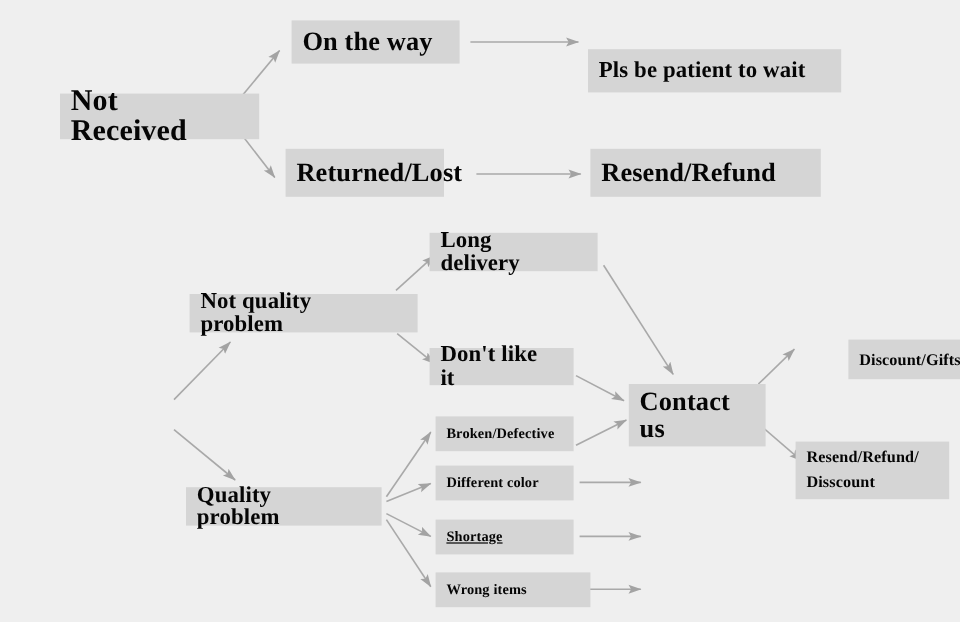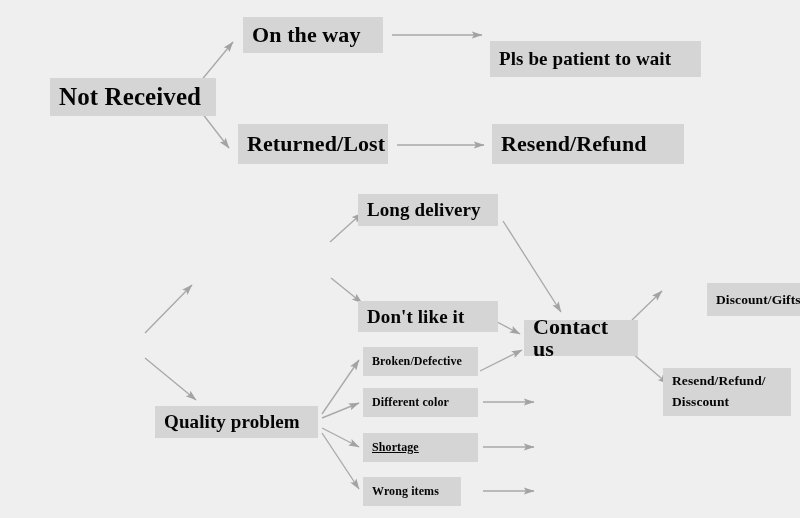--- a/index.html
+++ b/index.html
@@ -34,21 +34,21 @@
     align-items: center;
     box-sizing: border-box;
     font-family: "Liberation Serif", "DejaVu Serif", serif;
     font-weight: 700;
     letter-spacing: 0.1px;
     white-space: pre-line;
     line-height: 1.02;
   }
   .node.pad {
     padding-left: 9px;
-    padding-right: 6px;
+    padding-right: 19px;
   }
   
   .t-root    { font-size: 25px; margin-left: 28px; }
   .t-big     { font-size: 22px; }
   .t-mid     { font-size: 19px; }
   .t-small   { font-size: 12px; }
   .t-tiny    { font-size: 13.5px; }
   .two-line  { line-height: 1.55; display: block; padding-top: 3px; }
 </style>
 </head>
@@ -98,40 +98,41 @@
       <line x1="632" y1="353" x2="668" y2="384"></line>
     </g>
   </svg>
 
   <div class="node pad t-root" style="left:22px; top:78px; width:166px; height:38px;">Not Received</div>
 
   <div class="node pad t-big" style="left:243px; top:17px; width:140px; height:36px;">On the way</div>
 
   <div class="node pad t-mid" style="left:490px; top:17px; width:211px; height:36px;margin-top:24px;">Pls be patient to wait</div>
 
-  <div class="node pad t-big" style="left:238px; top:124px; width:150px; height:40px;">Returned/Lost</div>
+  <div class="node pad t-big" style="left:238px; top:124px; width:132px; height:40px;">Returned/Lost</div>
 
   <div class="node pad t-big" style="left:492px; top:124px; width:192px; height:40px;">Resend/Refund</div>
 
 
+  <div class="node pad t-mid" style="left:158px; top:245px; width:190px; height:32px;">Not quality problem</div>
 
   <div class="node pad t-mid" style="left:358px; top:194px; width:140px; height:32px;">Long delivery</div>
 
-  <div class="node pad t-mid" style="left:358px; top:301px; width:140px; height:31px;">Don't like it</div>
+  <div class="node pad t-mid" style="left:358px; top:290px; width:120px; height:31px;">Don't like it</div>
 
   <div class="node pad t-mid" style="left:155px; top:406px; width:163px; height:32px;">Quality problem</div>
 
   <div class="node pad t-small" style="left:363px; top:347px; width:115px; height:29px;">Broken/Defective</div>
 
   <div class="node pad t-small" style="left:363px; top:388px; width:115px; height:29px;">Different color</div>
 
   <div class="node pad t-small" style="left:363px; top:433px; width:115px; height:29px;text-decoration:underline;">Shortage</div>
 
-  <div class="node pad t-small" style="left:363px; top:477px; width:98px; height:29px;">Wrong items</div>
+  <div class="node pad t-small" style="left:363px; top:477px; width:129px; height:29px;">Wrong items</div>
 
-  <div class="node pad t-big" style="left:524px; top:320px; width:114px; height:36px;">Contact us</div>
+  <div class="node pad t-big" style="left:524px; top:320px; width:114px; height:52px;">Contact us</div>
 
   <div class="node pad t-tiny" style="left:663px; top:283px; width:108px; height:33px;margin-left:44px;">Discount/Gifts</div>
 
   <div class="node pad t-tiny two-line" style="left:663px; top:368px; width:128px; height:48px;">Resend/Refund/
 Disscount</div>
 
 </div>
 
 </body></html>

